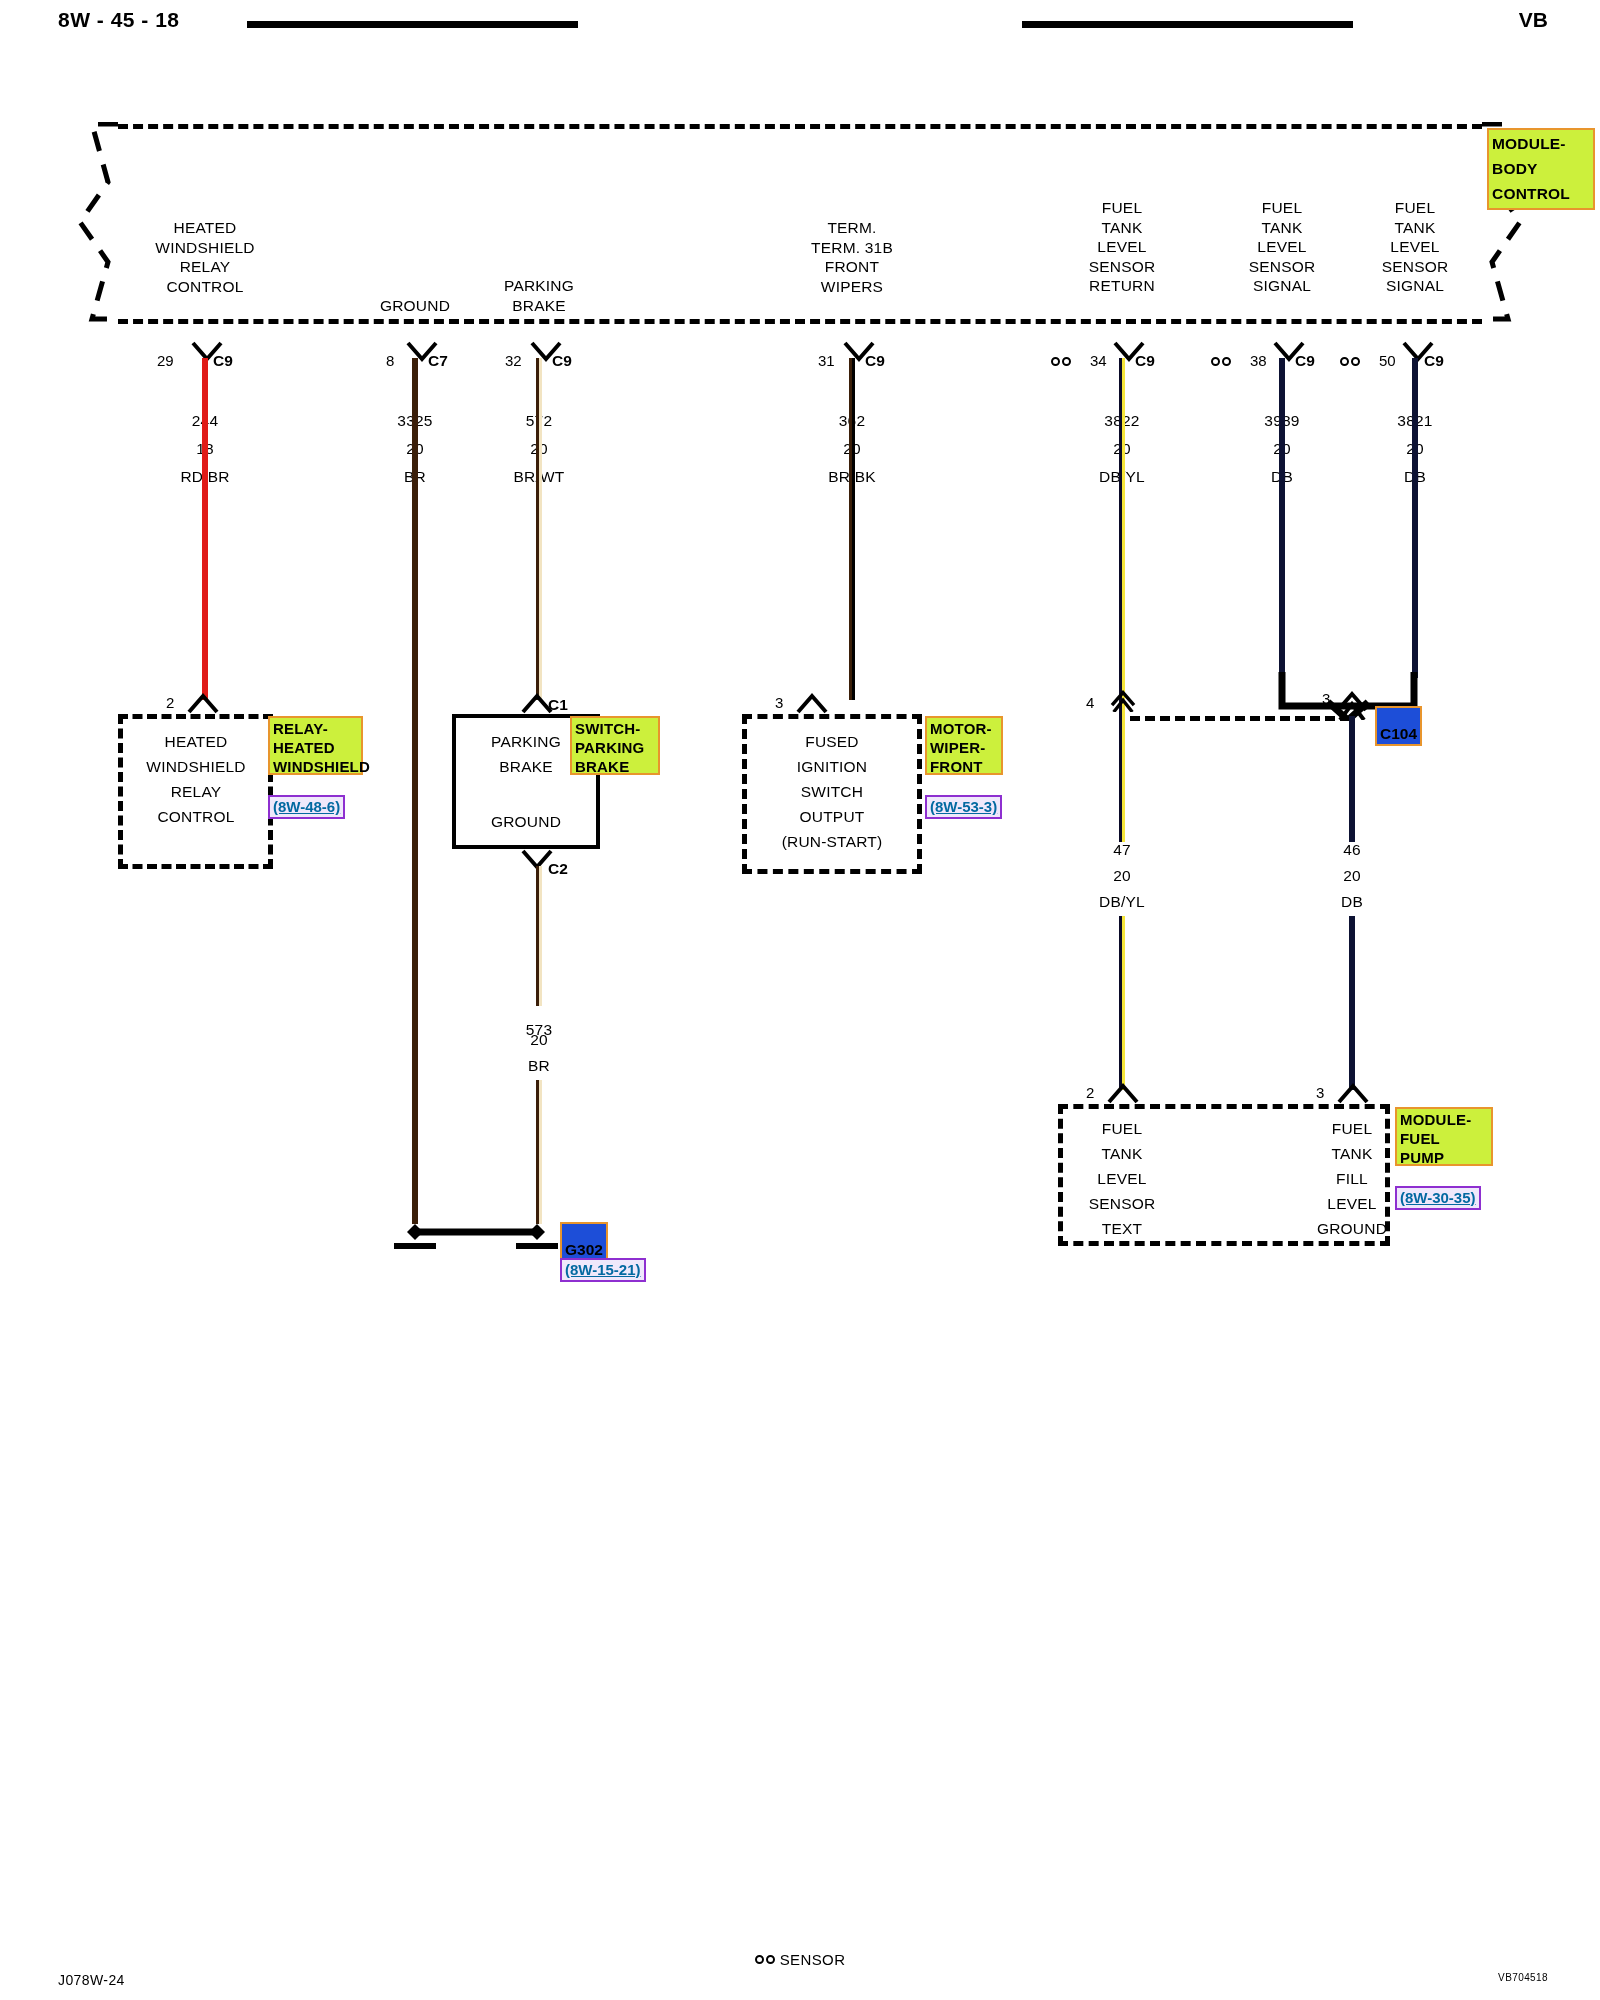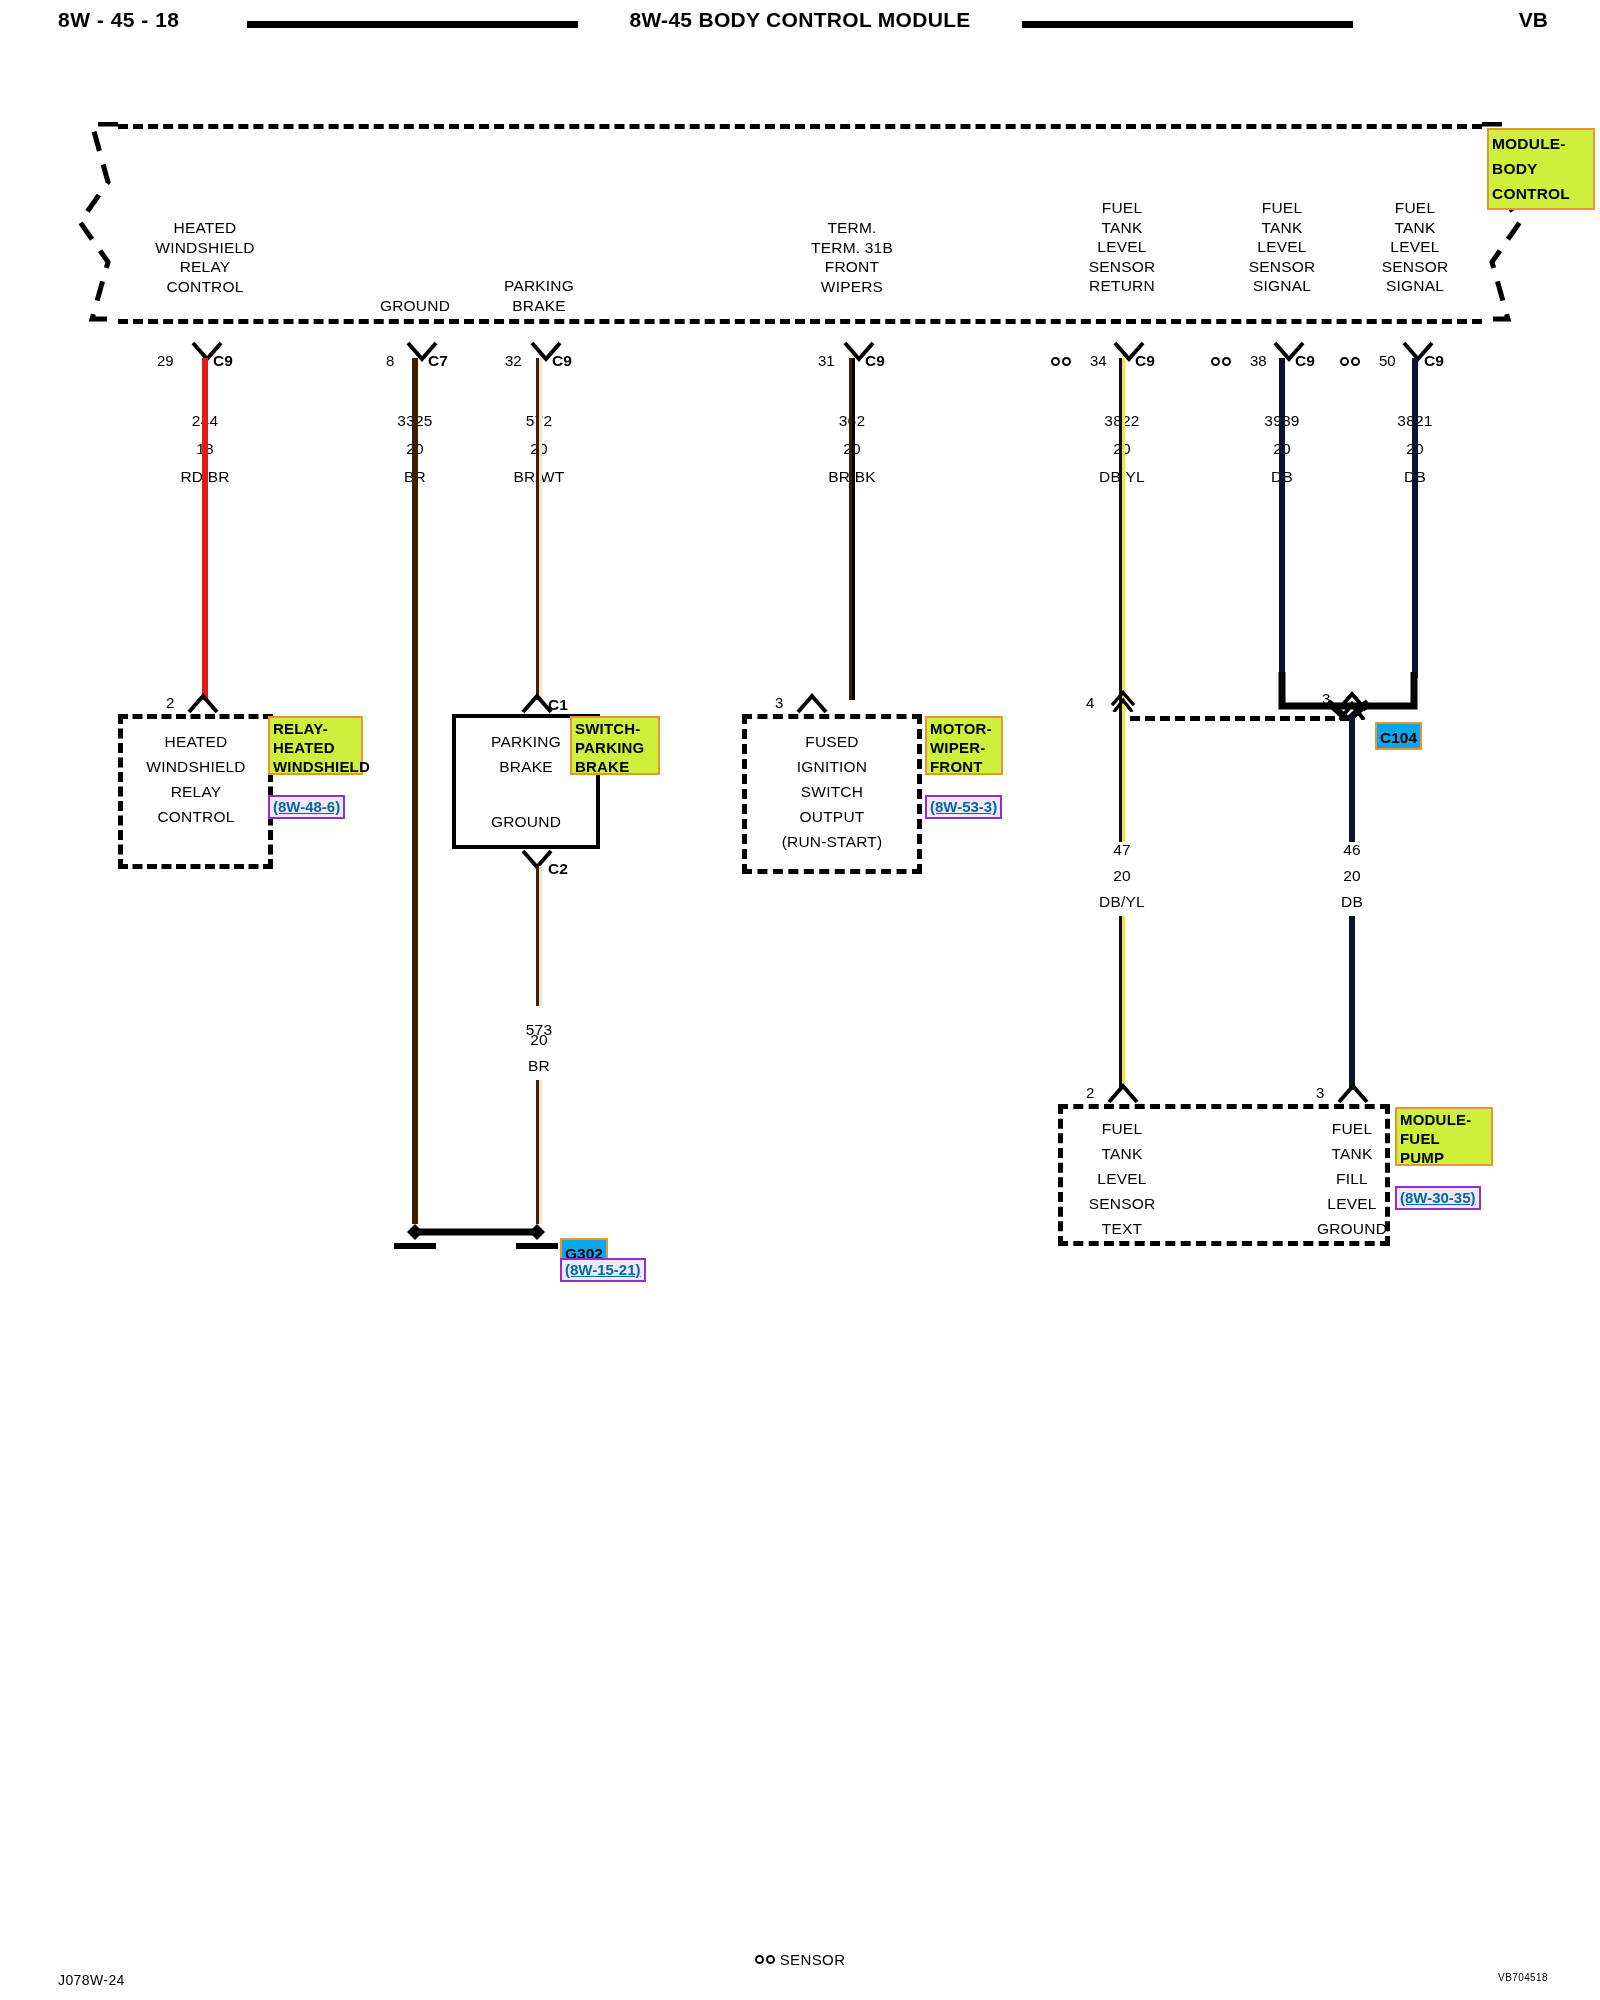--- a/index.html
+++ b/index.html
@@ -183,43 +183,41 @@
     font-size: 15px;
     line-height: 18px;
     padding: 1px 3px;
     box-sizing: border-box;
     white-space: pre;
     text-decoration: underline;
   }
   
   .hl-id {
     position: absolute;
-    background: #0ea5e9;
+    background: #1d4ed8;
     border: 2px solid #e8952d;
     color: #000;
     font-weight: bold;
     font-size: 15.5px;
     line-height: 19px;
-    padding: 4px 3px 1px 3px;
+    padding: 16px 3px 1px 3px;
     box-sizing: border-box;
     white-space: pre;
-    margin-top: 16px;
   }
 
   
   .ddmark { position: absolute; }
 </style>
 </head>
 <body>
 
 <div class="page">
 
   <div class="hdr-left">8W - 45 - 18</div>
   <div class="hdr-rule left"></div>
-  <div class="hdr-center">8W-45 BODY CONTROL MODULE</div>
   <div class="hdr-rule right"></div>
   <div class="hdr-right">VB</div>
 
   <div class="bcm-box">
     <div class="bcm-top"></div>
     <div class="bcm-bot"></div>
     <svg class="bcm-zig" viewBox="0 0 54 200">
       <path d="M 40 2 L 14 2 L 30 60 L 2 100 L 30 140 L 14 197 L 40 197" fill="none" stroke="#000" stroke-width="5" stroke-dasharray="20 14"></path>
     </svg>
     <svg style="position:absolute;left:1350px;top:-2px;width:54px;height:200px;" viewBox="0 0 54 200">

